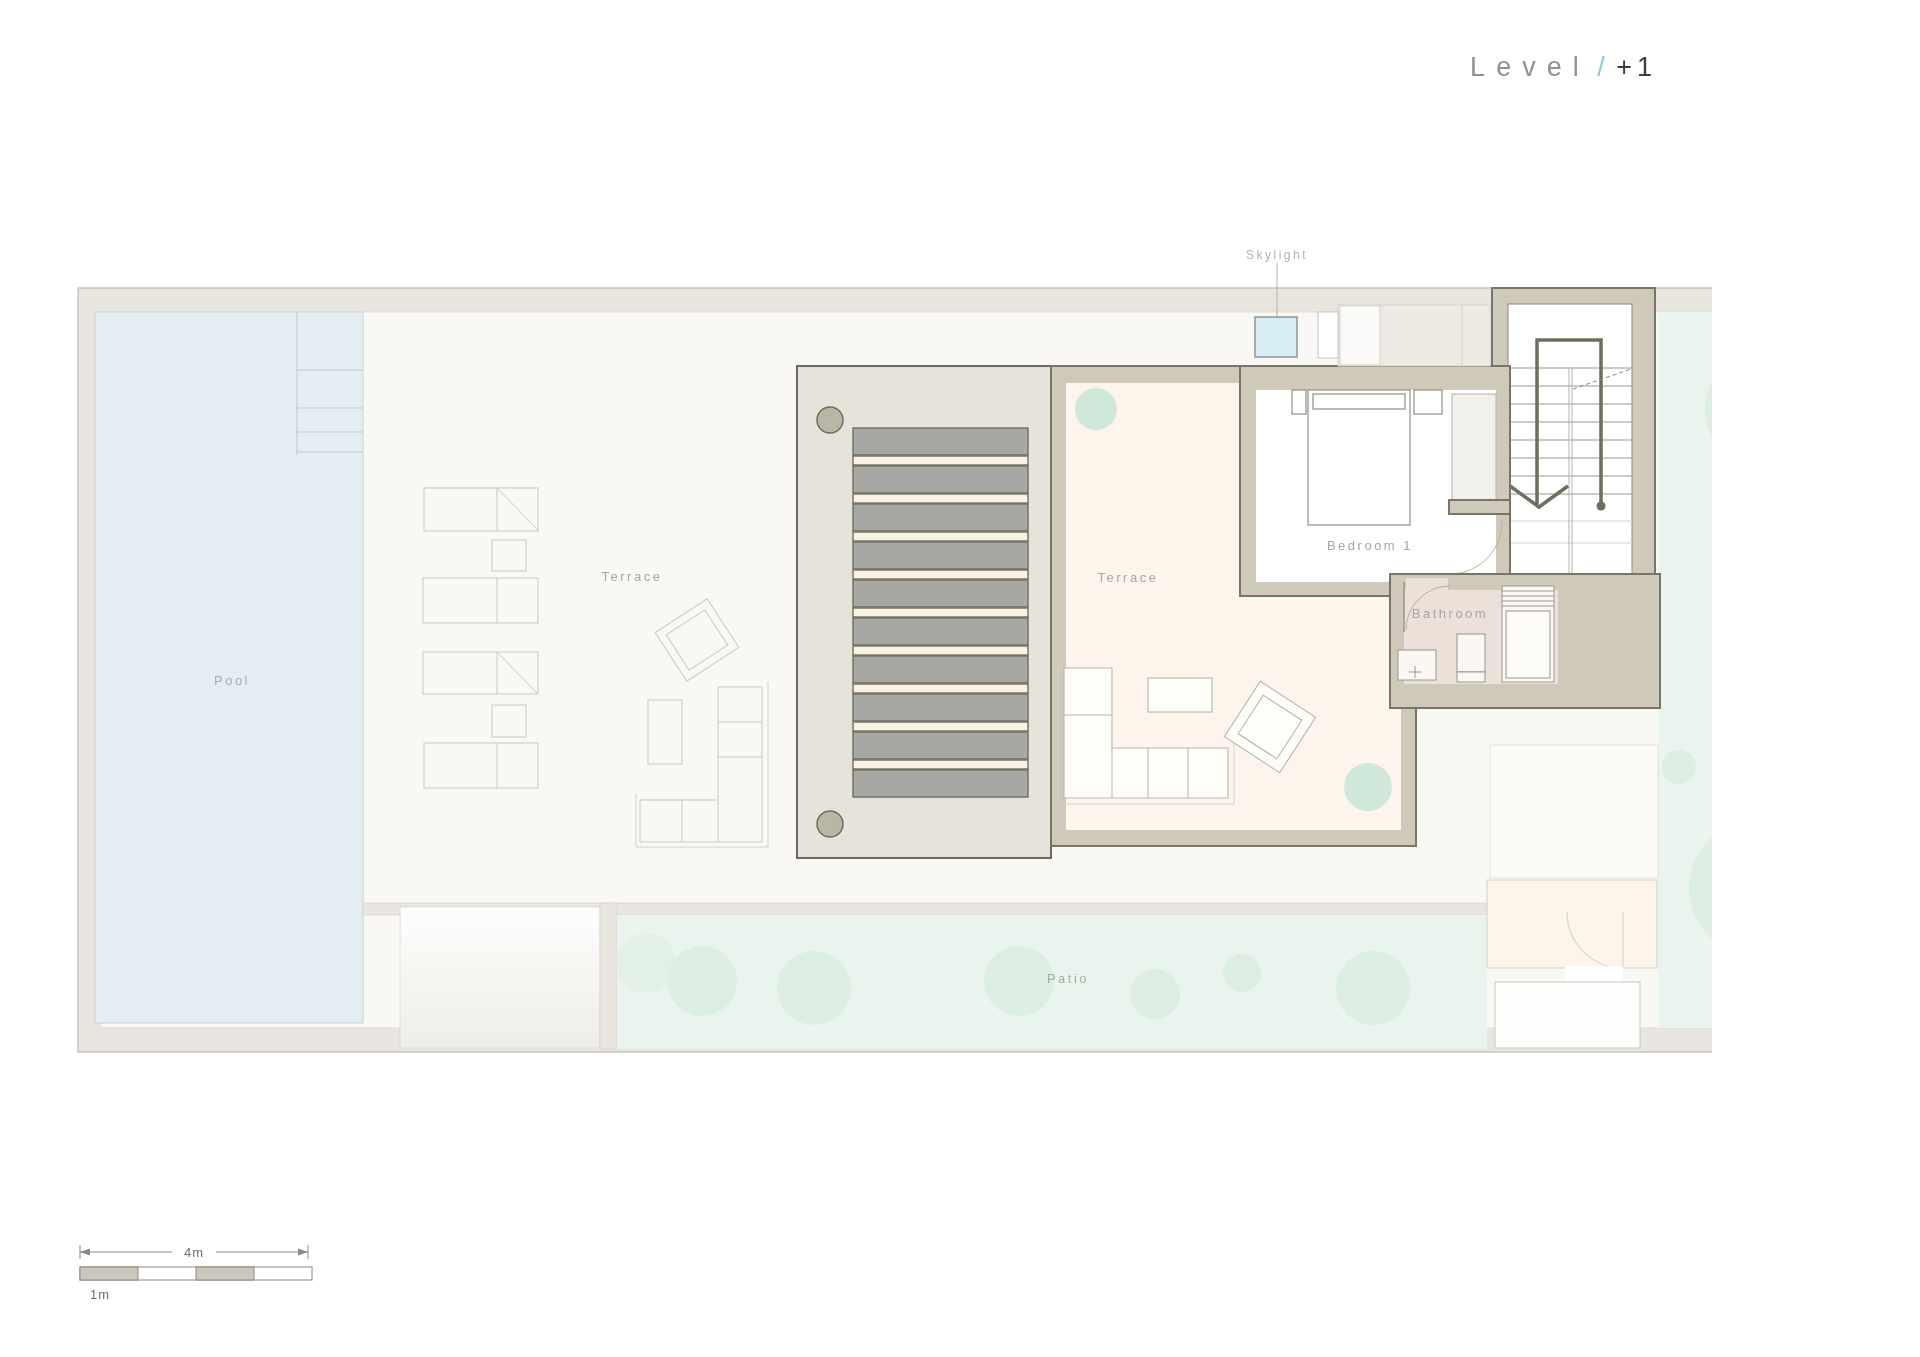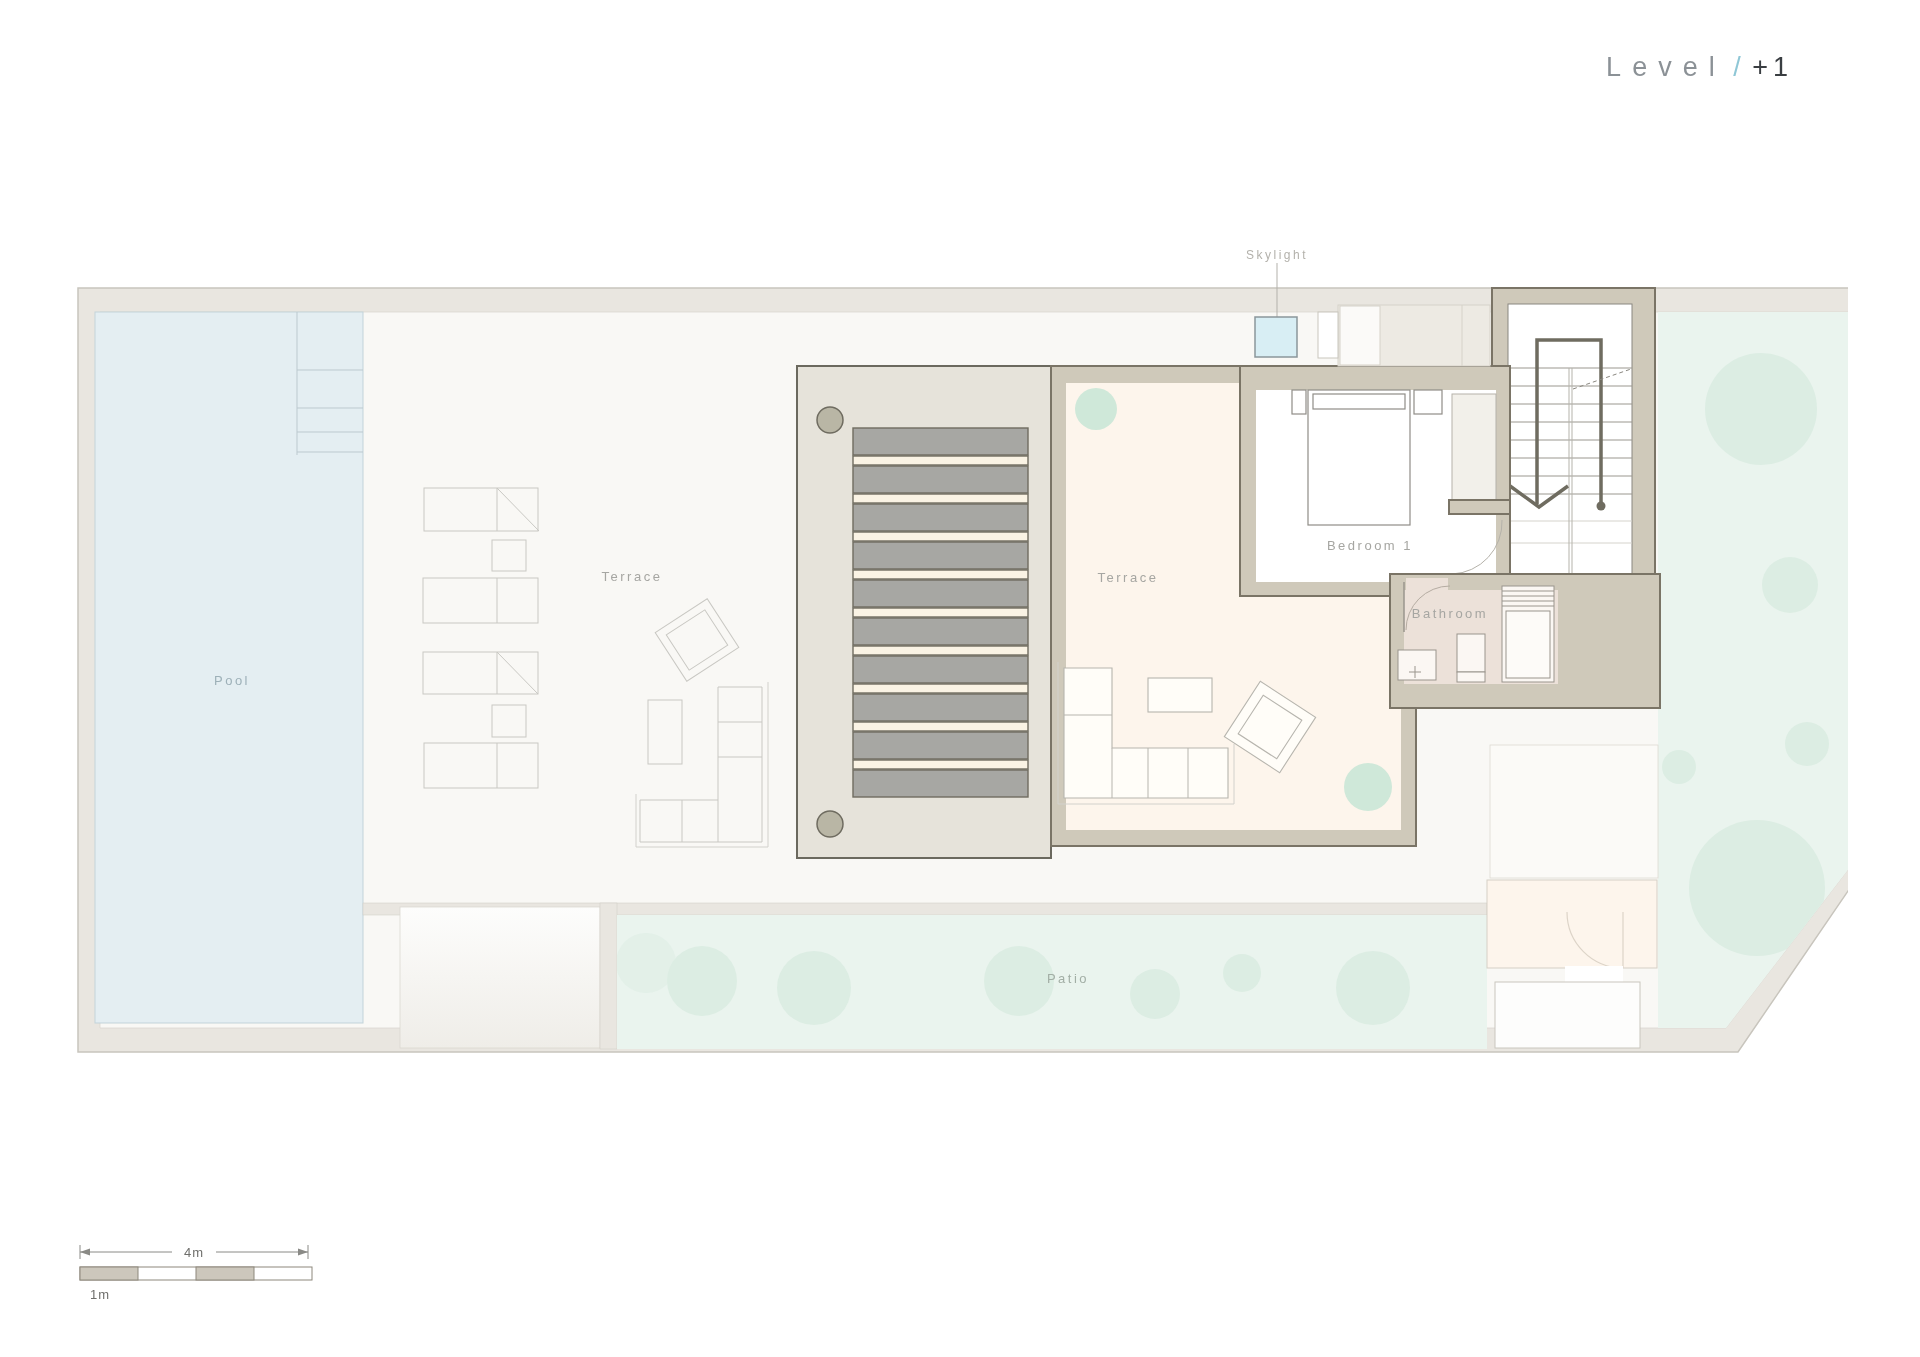--- a/index.html
+++ b/index.html
@@ -1,16 +1,16 @@
 <!DOCTYPE html>
 <html style="--pool: #e4eef2; --green: #eaf4ee; --tree: #dcede3; --tree_dark: #cfe8d9; --wall: #cfc9ba; --wall_stroke: #7a7466; --floor_cream: #fdf5ec; --floor_bath: #ece1d9; --skylight: #d8eef4; --pergola_bg: #e6e3da; --slat_gray: #a7a7a3; --slat_cream: #faf3e4; --site_border: #e9e6e0; --ground: #f9f8f5; --accent: #8fc7d6; --title_dark: #3a3e42; --title_gray: #8b9196; --label_gray: #a6a6a2;"><head>
 <meta charset="utf-8">
 <style>
   html,body{margin:0;padding:0;background:#ffffff;}
-  .canvas{position:relative;width:1848px;height:1357px;background:#ffffff;overflow:hidden;
+  .canvas{position:relative;width:1712px;height:1357px;background:#ffffff;overflow:hidden;
           font-family:"Liberation Sans",sans-serif;}
   .title{position:absolute;top:52px;right:55px;font-size:27px;white-space:nowrap;}
   .title .t-word{color:var(--title_gray);letter-spacing:11px;}
   .title .t-slash{color:var(--accent);letter-spacing:4px;font-weight:500;}
   .title .t-num{color:var(--title_dark);letter-spacing:5px;font-weight:500;}
   svg{position:absolute;left:0;top:0;}
   .lbl{font-family:"Liberation Sans",sans-serif;font-size:13px;letter-spacing:2.5px;
        fill:var(--label_gray);text-anchor:middle;}
   .lbl-pool{fill:#9db0b8;}
   .lbl-green{fill:#a2aea5;}

